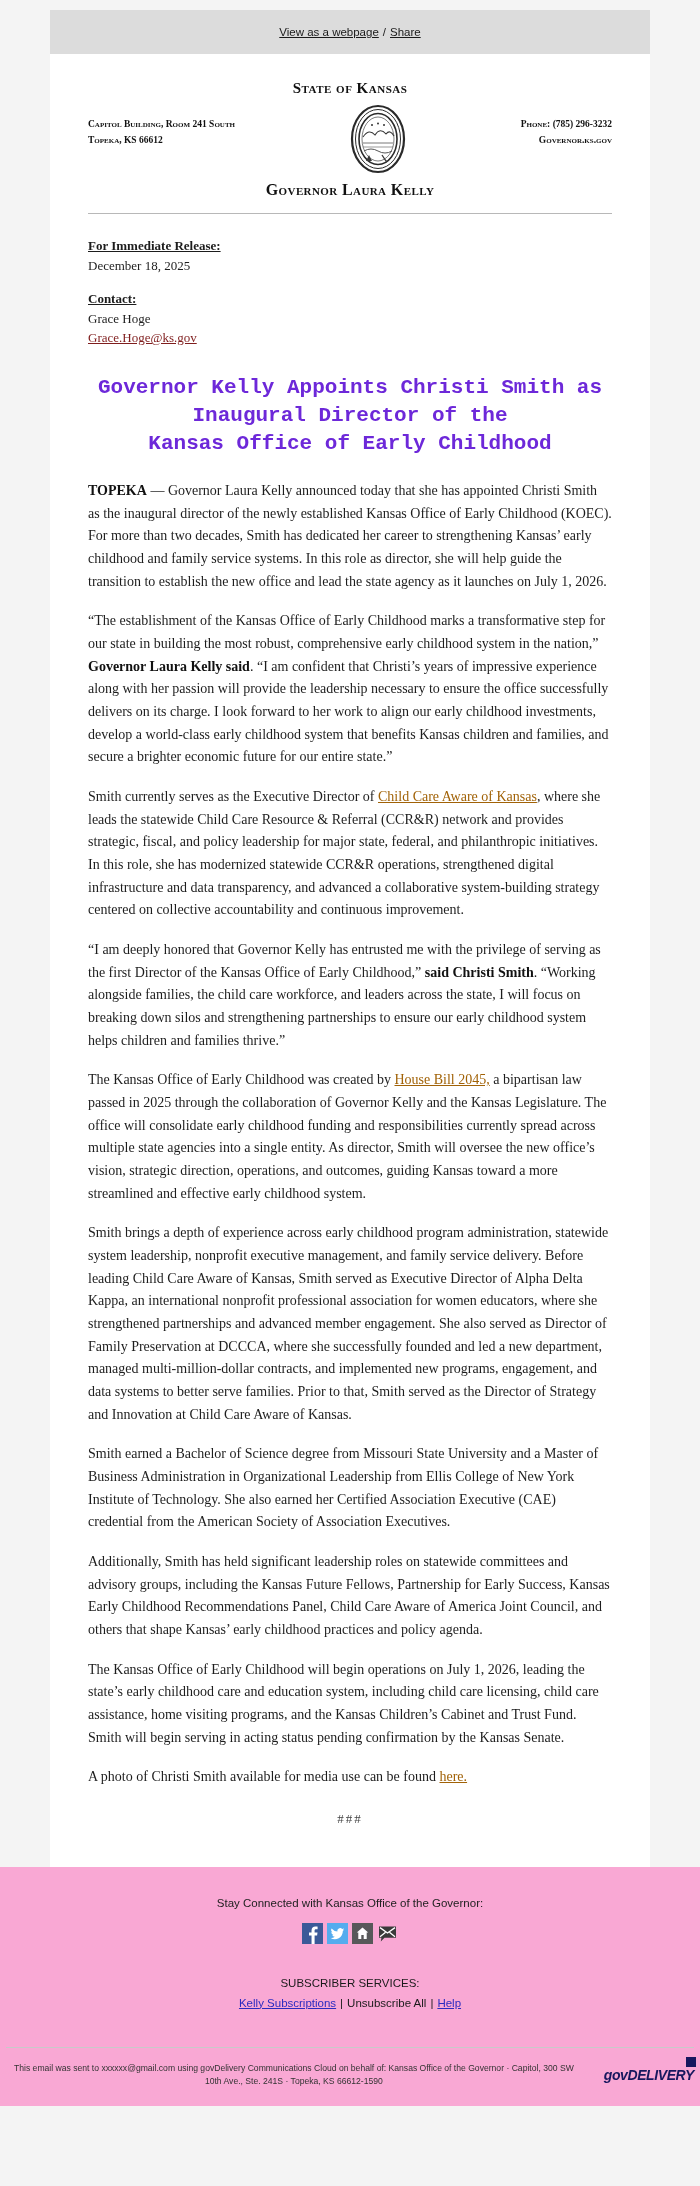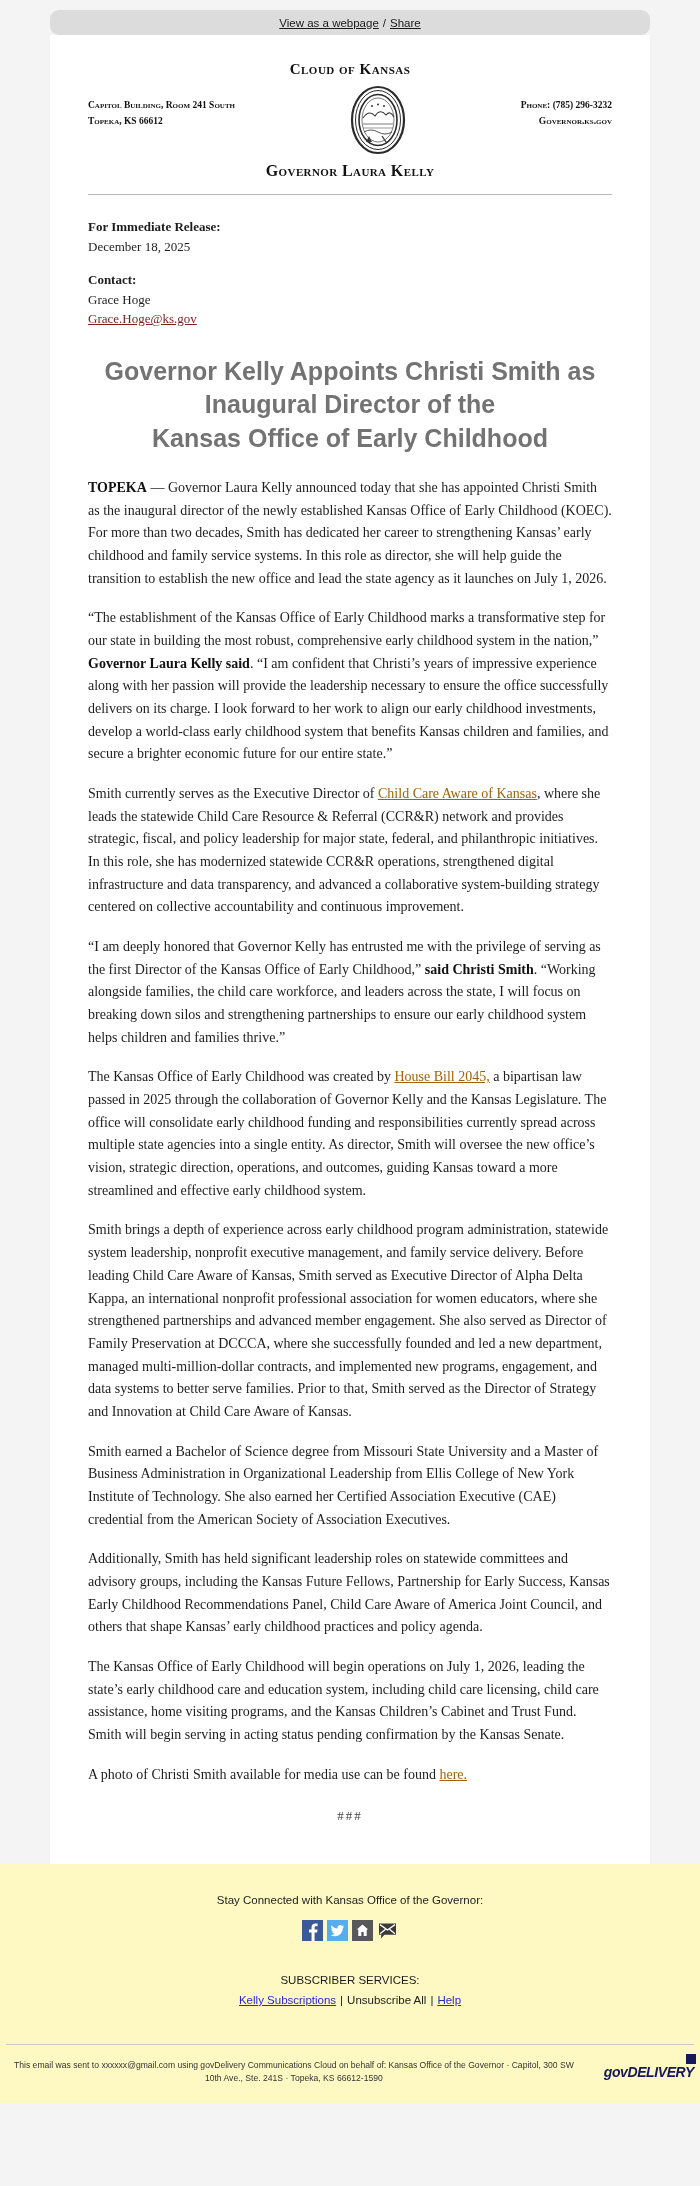--- a/index.html
+++ b/index.html
@@ -9,27 +9,26 @@
     background:#f4f4f4;
     font-family:"Liberation Sans", sans-serif;
     color:#222;
   }
   .page { width:700px; position:relative; }
 
   
   .topbar{
     background:#dcdcdc;
     margin:10px 50px 0 50px;
-    height:25px;
+    height:44px;
     display:flex;
     align-items:center;
     justify-content:center;
     font-size:11.5px;
     color:#1a1a1a;
-    border-radius:9px;
   }
   .topbar a{ color:#1a1a1a; text-decoration:underline; }
   .topbar .sep{ padding:0 4px; text-decoration:none; }
 
   
   .letter{
     background:#ffffff;
     margin:0 50px;
     padding:26px 38px 40px 38px;
   }
@@ -77,31 +76,31 @@
     border-top:1px solid #b8b8b8;
     margin:14px 0 22px 0;
   }
 
   .meta{
     font-family:"Liberation Serif", serif;
     font-size:13px;
     line-height:1.5;
     color:#1d1d1d;
   }
-  .meta .lbl{ font-weight:bold; }
+  .meta .lbl{ font-weight:bold;text-decoration:underline; }
   .meta .blk{ margin-bottom:14px; }
   a.mail{ color:#7f1d1d; text-decoration:underline; }
 
   h1.headline{
-    font-family:Liberation Sans, sans-serif;
-    font-size:25px;
+    font-family:Liberation Mono, monospace;
+    font-size:21px;
     line-height:1.34;
     font-weight:bold;
     text-align:center;
-    color:#737373;
+    color:#6d28d9;
     margin:26px 8px 22px 8px;
   }
 
   p.body{
     font-family:"Liberation Serif", serif;
     font-size:14px;
     line-height:1.62;
     color:#1d1d1d;
     margin:0 0 17px 0;
     text-align:left;
@@ -112,21 +111,21 @@
     font-family:"Liberation Serif", serif;
     text-align:center;
     font-size:13px;
     color:#444;
     letter-spacing:2px;
     margin:22px 0 0 0;
   }
 
   
   .connect{
-    background:#fef9c3;
+    background:#f9a8d4;
     text-align:center;
     padding:30px 0 0 0;
   }
   .connect .ctitle{
     font-size:11.5px;
     color:#222;
   }
   .social{
     display:flex;
     justify-content:center;
@@ -197,21 +196,21 @@
 
   <div class="topbar">
     <a href="#">View as a webpage</a>
     <span class="sep">/</span>
     <a href="#">Share</a>
   </div>
 
   <div class="letter">
 
     <div class="masthead">
-      <div class="state-title">Cloud of Kansas</div>
+      <div class="state-title">State of Kansas</div>
 
       <div class="seal-row">
         <div class="addr">
           <div>Capitol Building, Room 241 South</div>
           <div>Topeka, KS  66612</div>
         </div>
 
         <div class="seal-wrap">
           <svg width="58" height="72" viewBox="0 0 58 72" aria-hidden="true">
             <ellipse cx="29" cy="36" rx="26" ry="33" fill="none" stroke="#2a2a2a" stroke-width="2.2"></ellipse>

